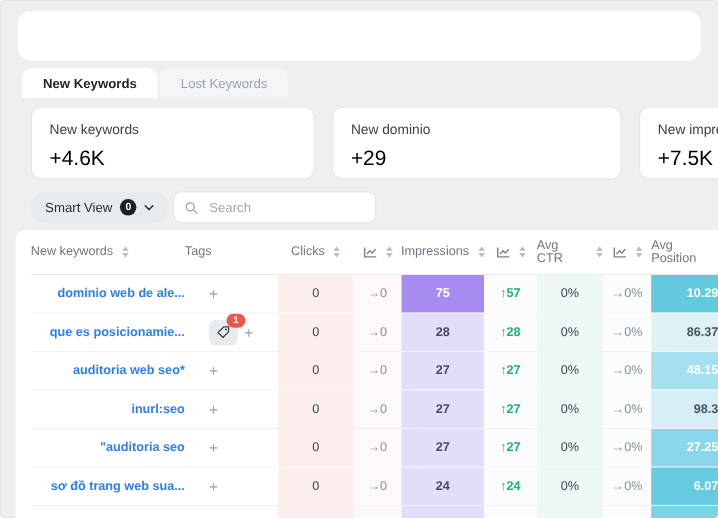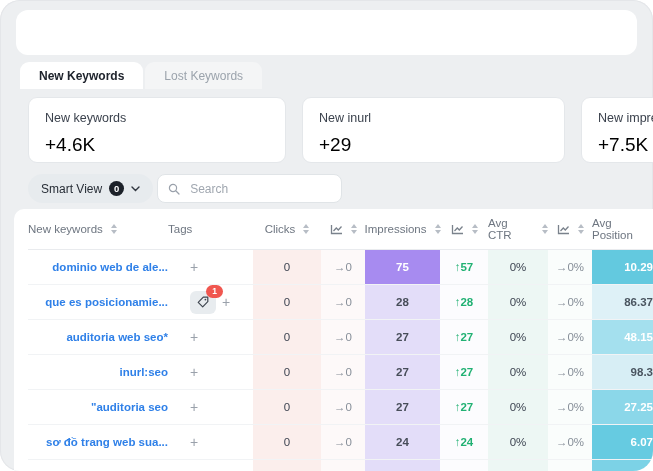--- a/index.html
+++ b/index.html
@@ -3,21 +3,21 @@
 <meta charset="utf-8">
 <style>
   html, body { margin: 0; padding: 0; background: #ffffff; }
   body {
     width: 653px; height: 471px; overflow: hidden;
     font-family: "Liberation Sans", "DejaVu Sans", sans-serif;
     -webkit-font-smoothing: antialiased;
   }
   .screen {
     position: relative; width: 653px; height: 471px;
-    background: #edeff1; border-radius: 20px; overflow: hidden;
+    background: #edeff1; border-radius: 4px; overflow: hidden;
     box-shadow: inset 0 0 0 1px #e4e6e9;
   }
   
   .toolbar-box {
     margin: 10px 16px 0 16px; height: 45px;
     background: #ffffff; border-radius: 12px;
   }
   
   .tabs { display: flex; margin: 7px 0 0 20px; height: 27px; }
   .tab {
@@ -119,21 +119,21 @@
     <div class="tab active">New Keywords</div>
     <div class="tab inactive">Lost Keywords</div>
   </div>
 
   <div class="cards">
     <div class="card card-1">
       <div class="card-label">New keywords</div>
       <div class="card-value">+4.6K</div>
     </div>
     <div class="card card-2">
-      <div class="card-label">New inurl</div>
+      <div class="card-label">New dominio</div>
       <div class="card-value">+29</div>
     </div>
     <div class="card card-3">
       <div class="card-label">New impressions</div>
       <div class="card-value">+7.5K</div>
     </div>
   </div>
 
   <div class="filter-row">
     <div class="smart-view">

